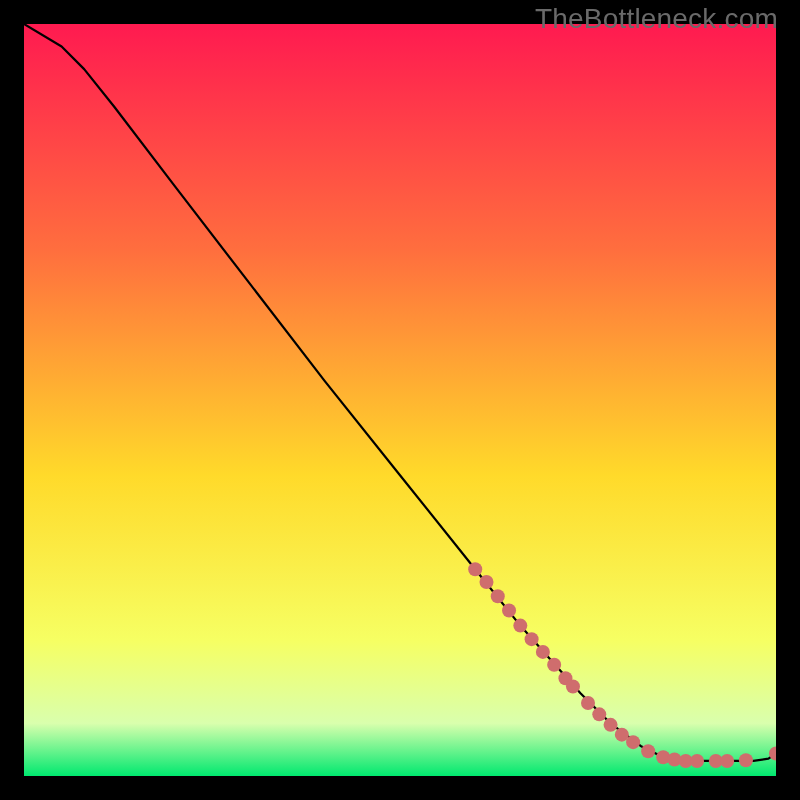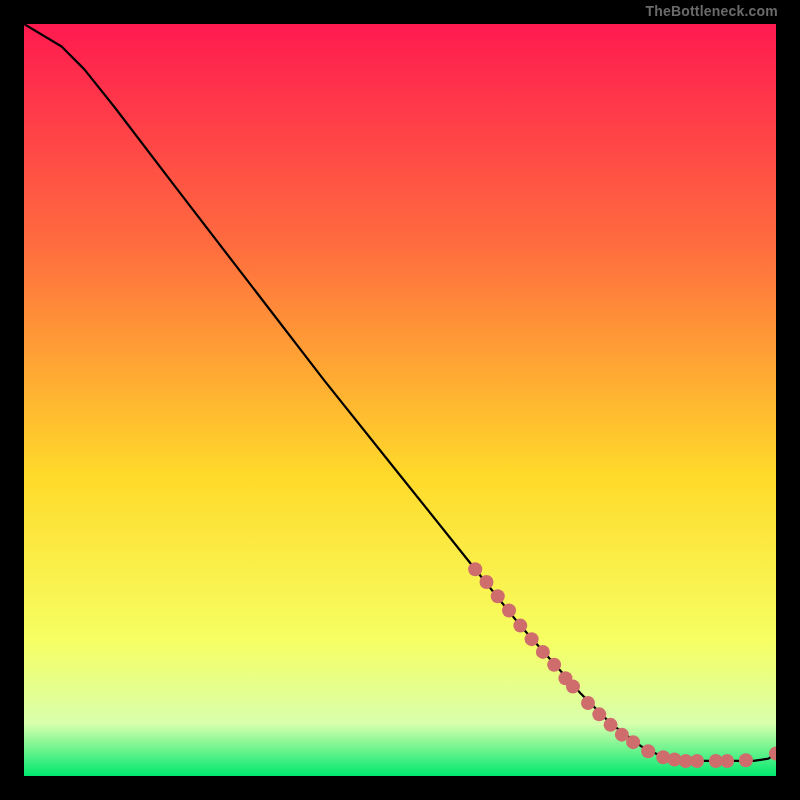--- a/index.html
+++ b/index.html
@@ -26,22 +26,22 @@
   }
   .plot svg {
     display: block;
     width: 100%;
     height: 100%;
   }
   .attribution {
     position: absolute;
     top: 3px;
     right: 22px;
-    font-size: 14px;
-    font-weight: 700;
+    font-size: 28px;
+    font-weight: 400;
     color: #6a6a6a;
     letter-spacing: 0.2px;
     text-align: right;
     user-select: none;
   }
 </style>
 </head>
 <body>
 
 <div class="stage">

